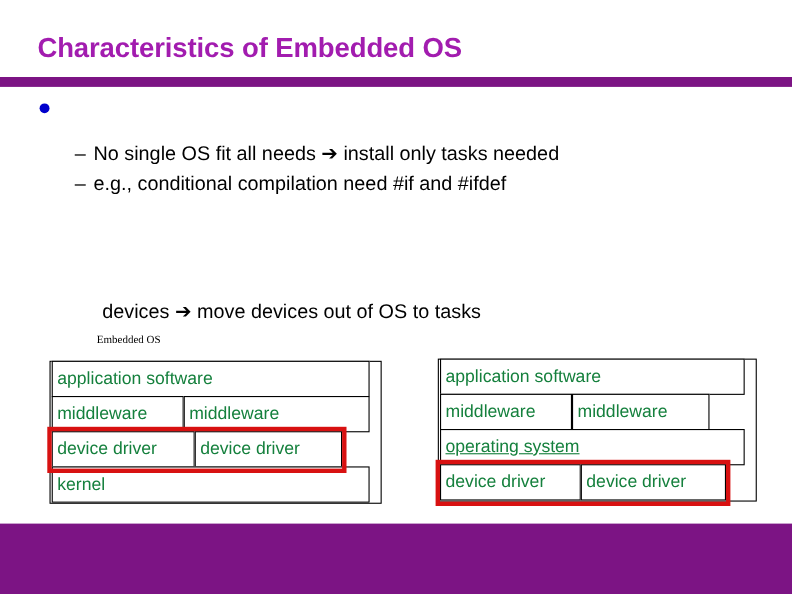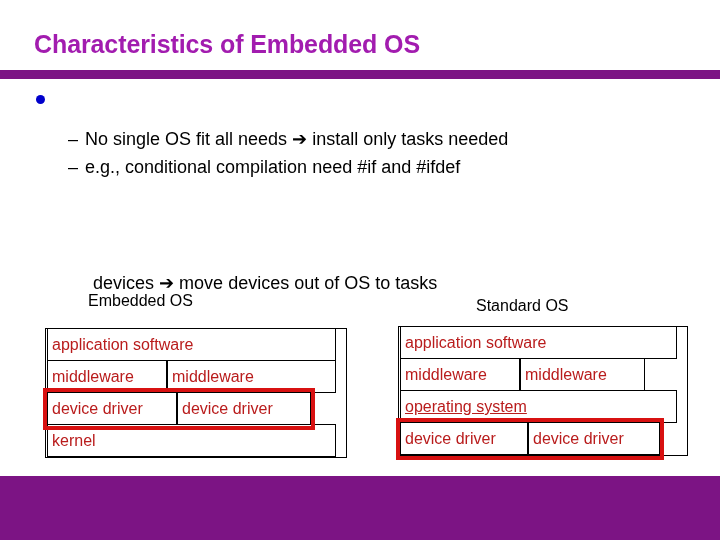--- a/index.html
+++ b/index.html
@@ -85,24 +85,25 @@
   #b1   { top: 88px; }
   #b1s1 { top: 128px; }
   #b1s2 { top: 157px; }
   #b2   { top: 190px; }
   #b2s1 { top: 228px; }
   #b2s1b{ top: 272px; }
 
   
   .diagram-caption {
     position: absolute;
-    font-size: 16px;
-    color: #000000;
-    font-family: Liberation Sans, sans-serif;
-    white-space: nowrap;
+    font-size: 10px;
+    color: #000000;
+    font-family: Liberation Serif, serif;
+    white-space: nowrap;
+    margin-top: 12px;
   }
   #cap-left  { left: 88px;  top: 292px; }
   #cap-right { left: 476px; top: 297px; }
 
   
   .diagram { position: absolute; }
   #diagram-left  { left: 45px;  top: 328px; width: 302px; height: 130px; }
   #diagram-right { left: 398px; top: 326px; width: 290px; height: 130px; }
 
   .outer-box {
@@ -118,21 +119,21 @@
     position: absolute;
     left: 0;
     box-sizing: border-box;
     display: flex;
   }
   .cell {
     border: 1.5px solid #000000;
     box-sizing: border-box;
     background: #ffffff;
     font-size: 16px;
-    color: #b91c1c;
+    color: #15803d;
     padding: 1px 0 0 4px;
     display: flex;
     align-items: center;
     white-space: nowrap;
     font-family: "Liberation Sans", sans-serif;
   }
   .cell + .cell { border-left: 1.5px solid #000000; }
 
   .redbox {
     position: absolute;
@@ -166,21 +167,20 @@
   <div class="l2" id="b1s1">
     <span class="dash">–</span><span class="t2">No single OS fit all needs ➔ install only tasks needed</span>
   </div>
   <div class="l2" id="b1s2">
     <span class="dash">–</span><span class="t2">e.g., conditional compilation need #if and #ifdef</span>
   </div>
 
   <div class="l2-cont" id="b2s1b">devices ➔ move devices out of OS to tasks</div>
 
   <div class="diagram-caption" id="cap-left">Embedded OS</div>
-  <div class="diagram-caption" id="cap-right">Standard OS</div>
 
   <div class="diagram" id="diagram-left">
     <div class="outer-box"></div>
 
     <div class="cellrow" style="top:0px; left:2px; height:33px; width:289px;">
       <div class="cell" style="width:289px;">application software</div>
     </div>
 
     <div class="cellrow" style="top:32px; left:2px; height:33px; width:289px;">
       <div class="cell" style="width:120px;">middleware</div>

